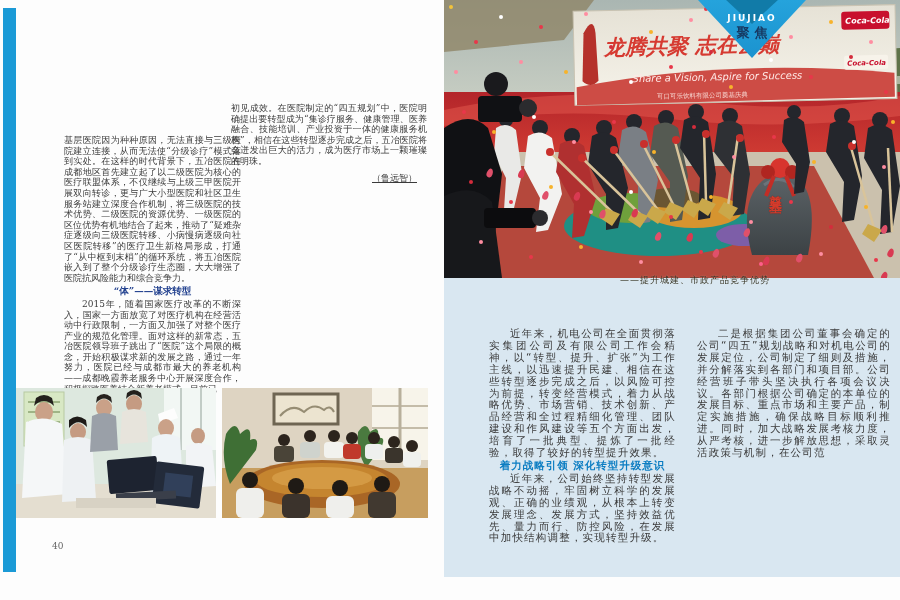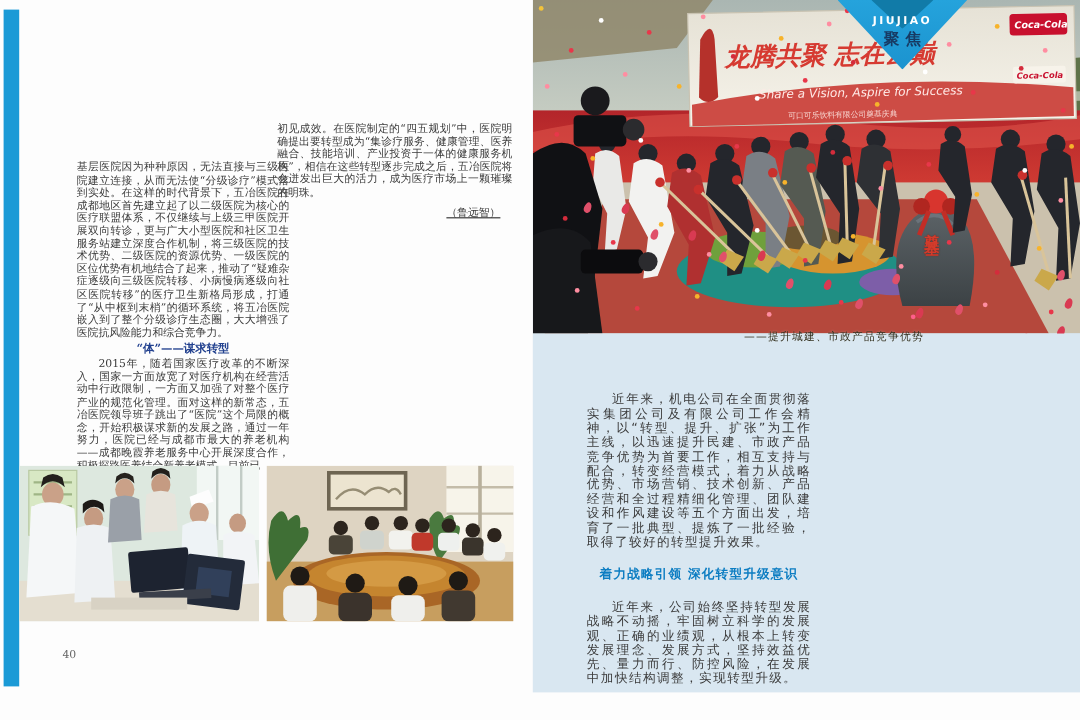--- a/index.html
+++ b/index.html
@@ -71,21 +71,21 @@
   
   .stone-text{position:absolute;left:766px;top:184px;height:64px;writing-mode:vertical-rl;
     font-size:13px;font-weight:700;color:#d23c2c;letter-spacing:6px;
     text-shadow:0 0 1px #7a1d14;}
   
   .colR{position:absolute;top:328px;font-size:10.5px;line-height:11.9px;color:#3b3b3b;
         font-weight:500;text-align:justify;letter-spacing:1.2px;}
   .colA{left:489px;width:187px;}
   .colB{left:697px;width:194px;}
   .colR p{margin:0;}
-  .r-subhead{margin:15px 0 !important;text-align:center;color:#0c7dc2;font-weight:700;
+  .r-subhead{margin:1px 0 !important;text-align:center;color:#0c7dc2;font-weight:700;
              font-size:10.5px;letter-spacing:1px;}
 </style>
 </head>
 <body>
 
 <div class="page">
 
   <div class="left-bar"></div>
 
   <div class="colL col1">
@@ -330,20 +330,21 @@
     <div class="fold"></div>
     <div class="en">JIUJIAO</div>
     <div class="zh">聚焦</div>
   </div>
 
   <div class="subhead-line">——提升城建、市政产品竞争优势</div>
 
   <div class="stone-text">奠基</div>
 
   <div class="colR colA">
-    <p class="indent">近年来，机电公司在全面贯彻落实集团公司及有限公司工作会精神，以“转型、提升、扩张”为工作主线，以迅速提升民建、市政产品竞争优势为首要工作，相互支持与配合，转变经营模式，着力从战略优势、市场营销、技术创新、产品经营和全过程精细化管理、团队建设和作风建设等五个方面出发，培育了一批典型、提炼了一批经验，取得了较好的转型提升效果。</p>
+    <p class="indent">近年来，机电公司在全面贯彻落实集团公司及有限公司工作会精神，以“转型、提升、扩张”为工作主线，以迅速提升民建、相信在这些转型逐步完成之后，以风险可控为前提，转变经营模式，着力从战略优势、市场营销、技术创新、产品经营和全过程精细化管理、团队建设和作风建设等五个方面出发，培育了一批典型、提炼了一批经验，取得了较好的转型提升效果。</p>
     <p class="r-subhead">着力战略引领  深化转型升级意识</p>
     <p class="indent">近年来，公司始终坚持转型发展战略不动摇，牢固树立科学的发展观、正确的业绩观，从根本上转变发展理念、发展方式，坚持效益优先、量力而行、防控风险，在发展中加快结构调整，实现转型升级。</p>
   </div>
   <div class="colR colB">
+    <p class="indent">二是根据集团公司董事会确定的公司“四五”规划战略和对机电公司的发展定位，公司制定了细则及措施，并分解落实到各部门和项目部。公司经营班子带头坚决执行各项会议决议。各部门根据公司确定的本单位的发展目标、重点市场和主要产品，制定实施措施，确保战略目标顺利推进。同时，加大战略发展考核力度，从严考核，进一步解放思想，采取灵活政策与机制，在公司范</p>
   </div>
 
 </div>
 
 </body></html>

